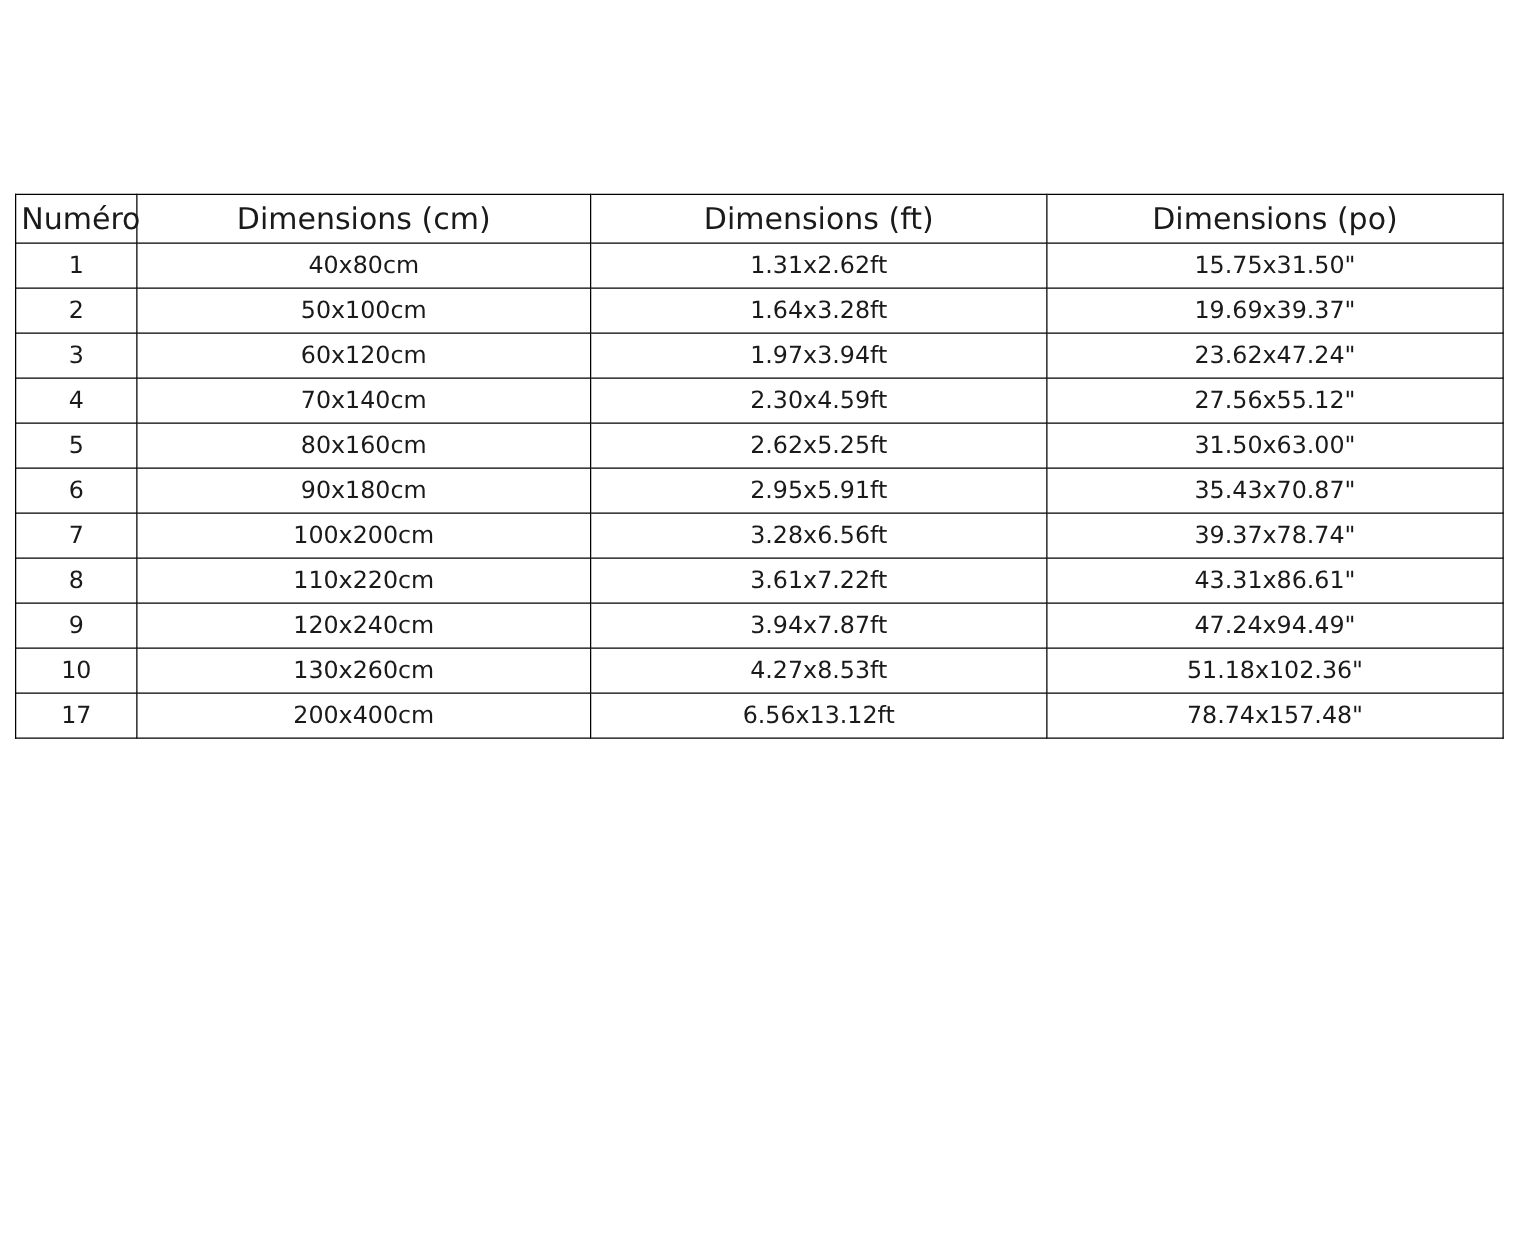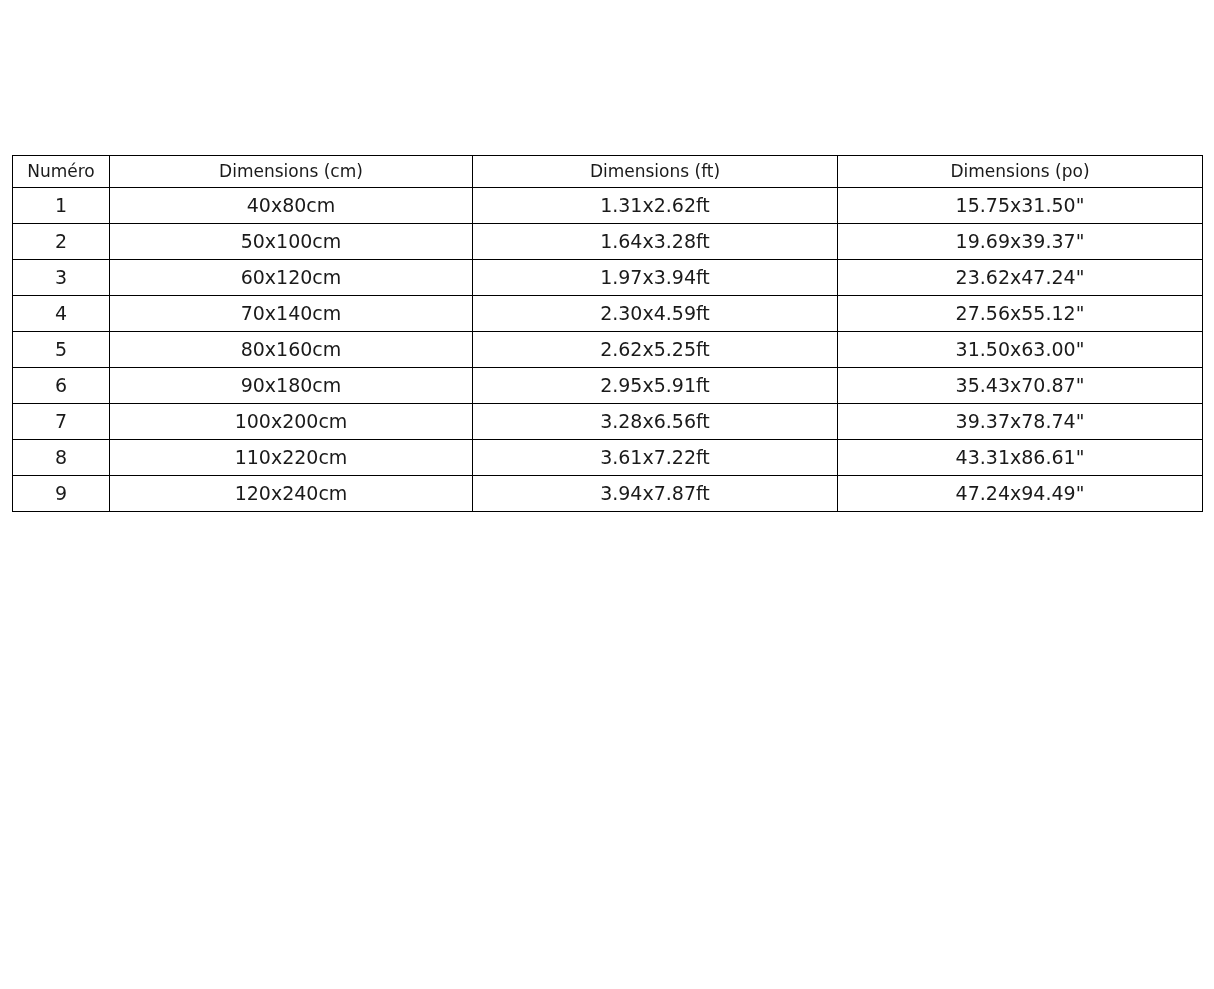--- a/index.html
+++ b/index.html
@@ -35,21 +35,21 @@
     border: 1px solid #000000;
     text-align: center;
     font-weight: normal;
     font-size: 19px;
     line-height: 1.0;
     padding: 8px 4px;
     color: #1a1a1a;
     white-space: nowrap;
   }
   table.dims thead th {
-    font-size: 17px;
+    font-size: 24px;
     padding-top: 7px;
     padding-bottom: 7px;
   }
   table.dims tbody td {
     padding-top: 8px;
     padding-bottom: 8px;
   }
   table.dims tbody td.num {
     font-size: 19px;
   }
@@ -121,15 +121,27 @@
         <td>110x220cm</td>
         <td>3.61x7.22ft</td>
         <td>43.31x86.61"</td>
       </tr>
       <tr>
         <td class="num">9</td>
         <td>120x240cm</td>
         <td>3.94x7.87ft</td>
         <td>47.24x94.49"</td>
       </tr>
+      <tr>
+        <td class="num">10</td>
+        <td>130x260cm</td>
+        <td>4.27x8.53ft</td>
+        <td>51.18x102.36"</td>
+      </tr>
+      <tr>
+        <td class="num">17</td>
+        <td>200x400cm</td>
+        <td>6.56x13.12ft</td>
+        <td>78.74x157.48"</td>
+      </tr>
     </tbody>
   </table>
 </div>
 
 </body></html>

